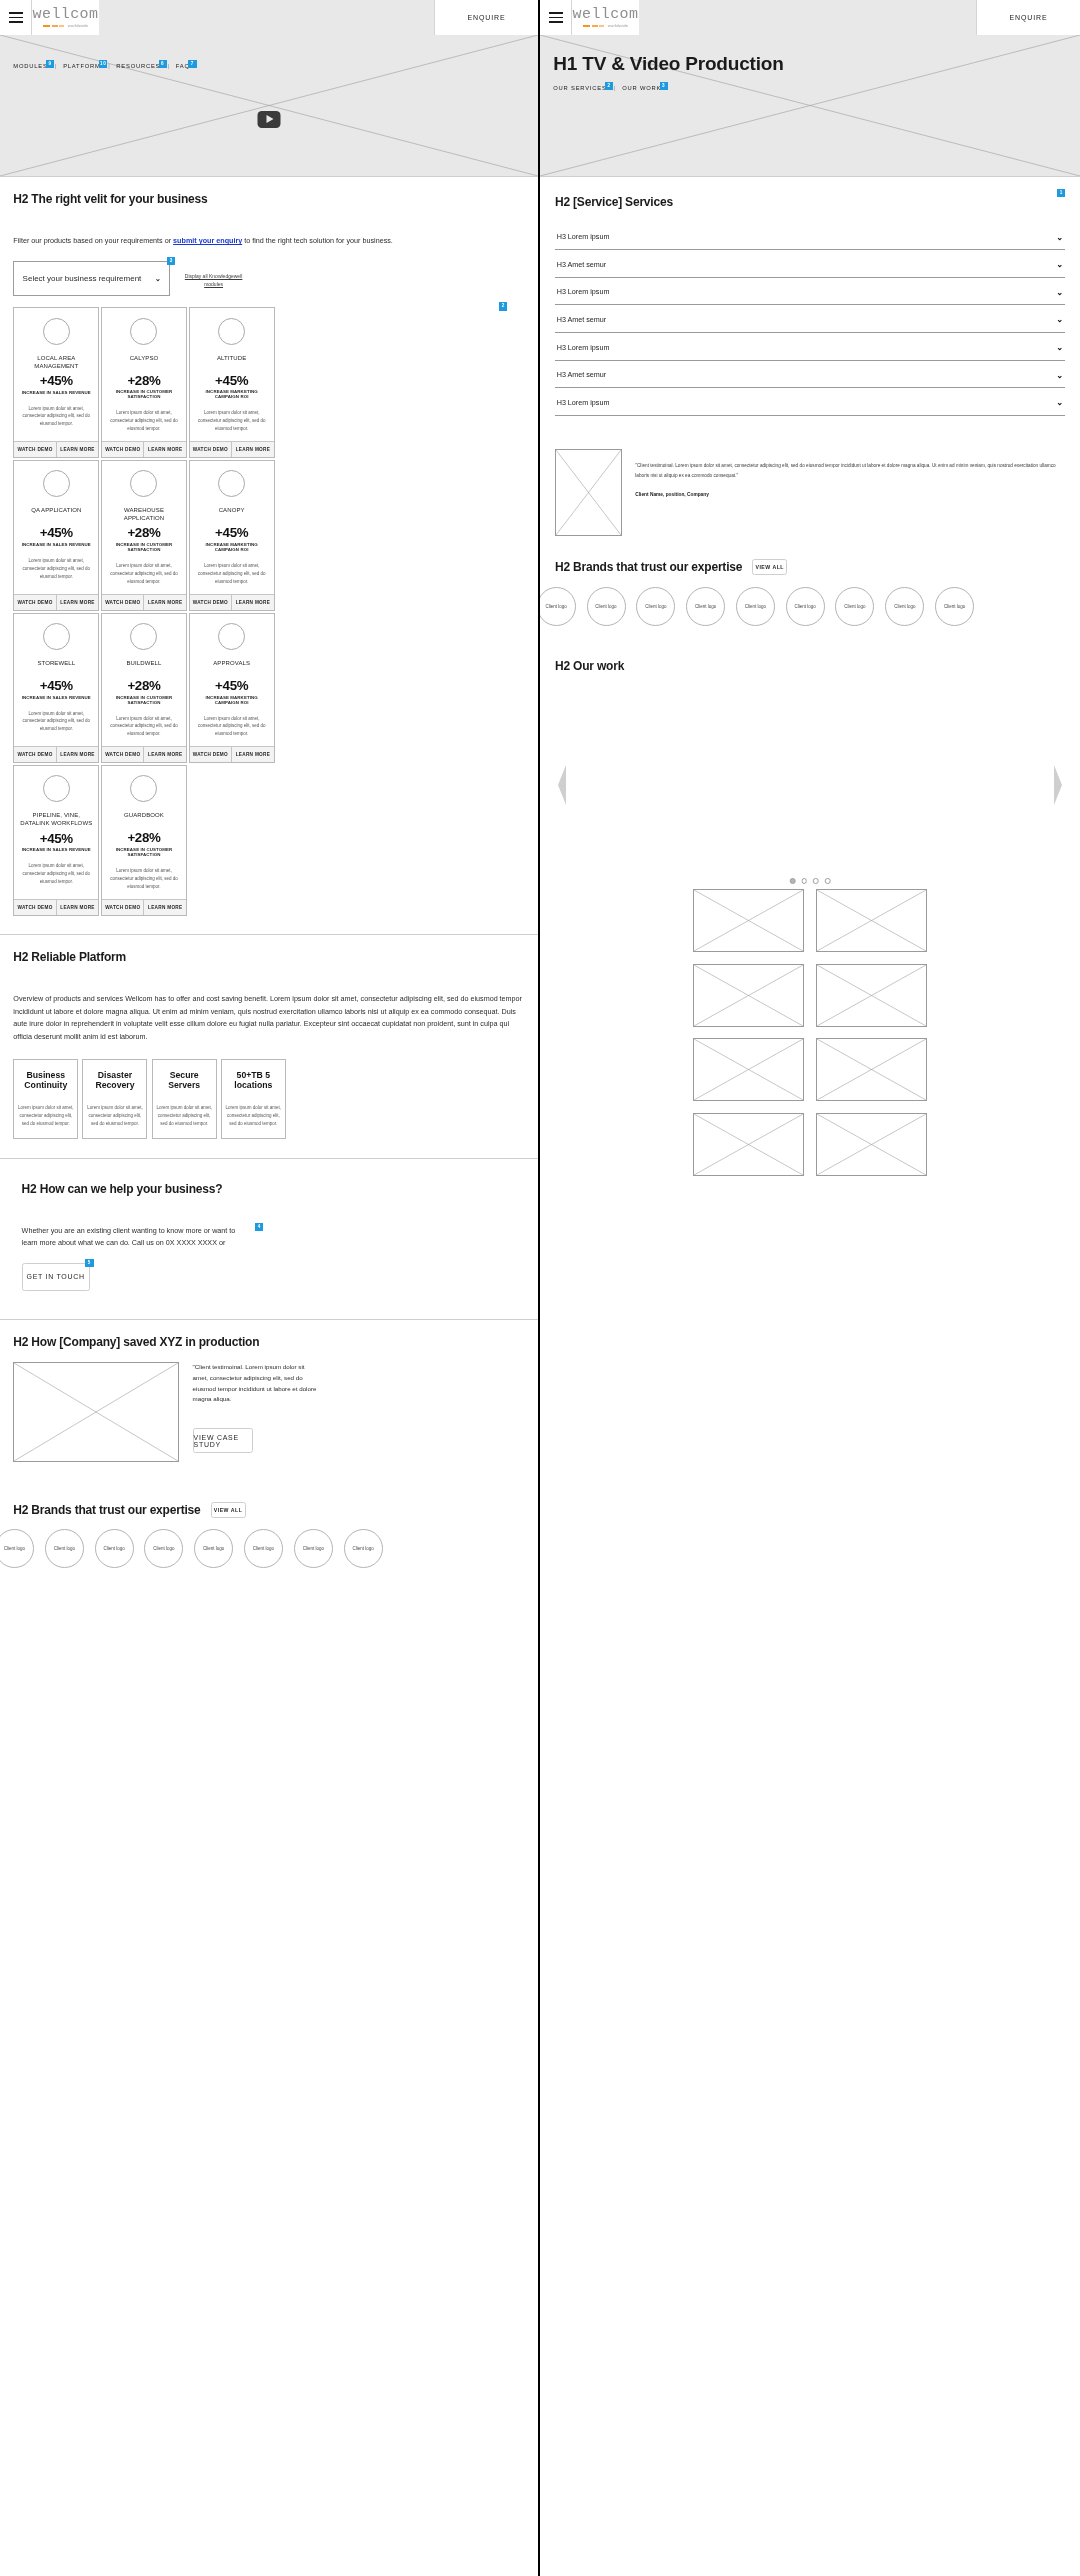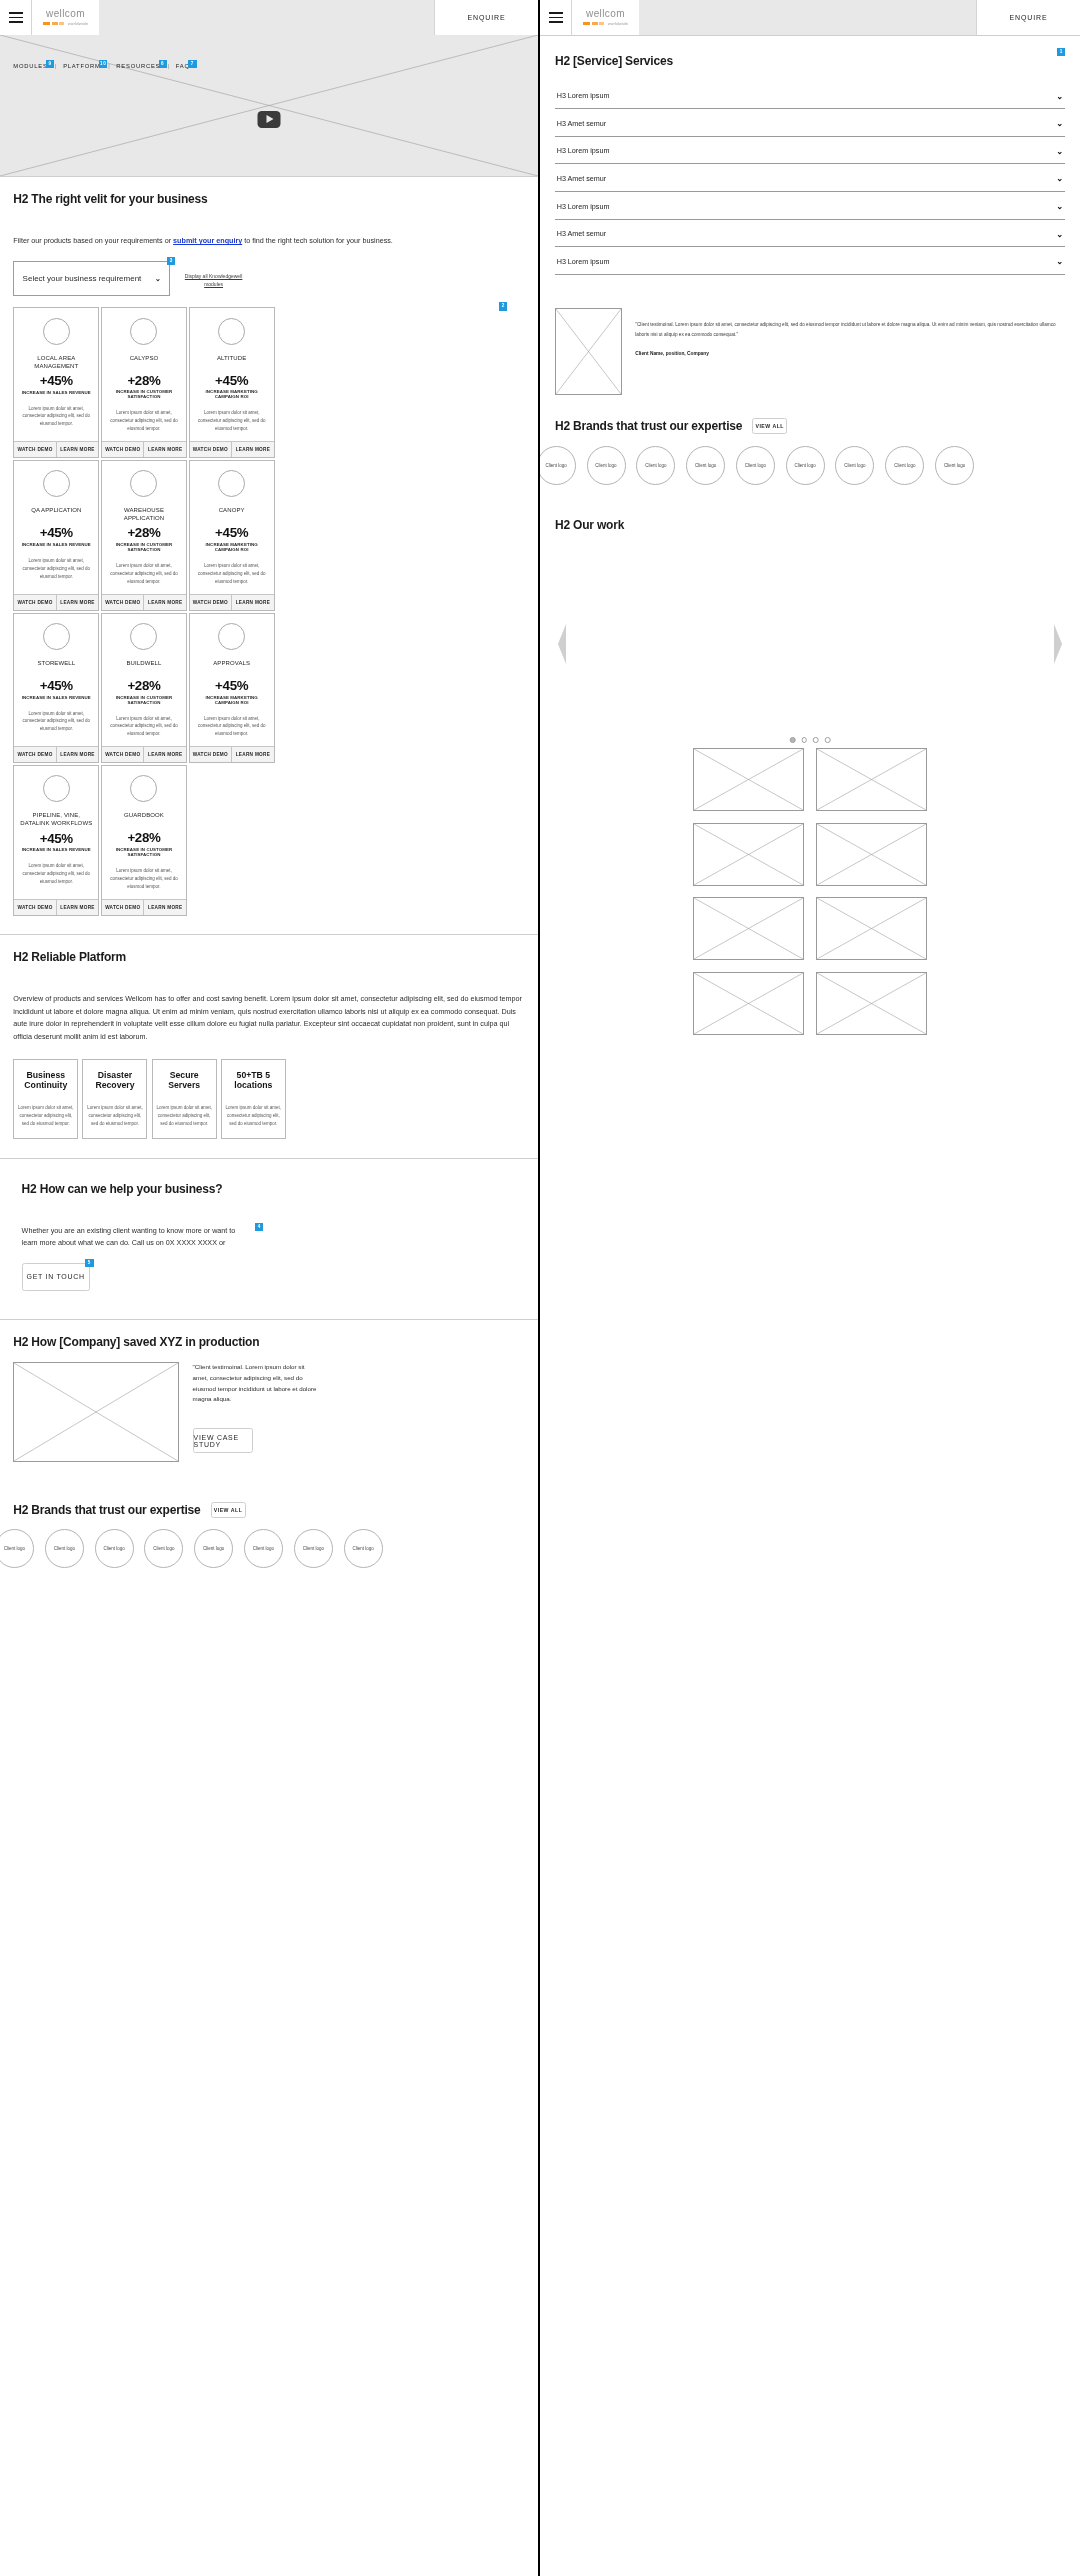--- a/index.html
+++ b/index.html
@@ -12,21 +12,21 @@
   }
   .canvas { position: relative; width: 1081px; height: 2576px; display: flex; }
   .panel { position: relative; width: 540px; height: 2576px; background: #fff; overflow: hidden; }
   .panel.left { border-right: 2.5px solid #000; }
 
   
   .site-header { position: relative; height: 35px; background: #e8e8e8; display: flex; align-items: stretch; z-index: 6; }
   .burger { width: 32px; background: #fff; border-right: 0.8px solid #d5d5d5; display: flex; align-items: center; justify-content: center; flex-direction: column; gap: 2.5px; }
   .burger span { display: block; width: 14px; height: 1.7px; background: #1a1a1a; }
   .logo-box { width: 67px; background: #fff; display: flex; flex-direction: column; align-items: center; justify-content: center; }
-  .logo-word { font-family: Liberation Sans, sans-serif; font-size: 10px; letter-spacing: 0.4px; color: #8f8f8f; line-height: 1; }
+  .logo-word { font-family: Liberation Mono, monospace; font-size: 15px; letter-spacing: 0.4px; color: #8f8f8f; line-height: 1; }
   .logo-sub { display: flex; align-items: center; gap: 1.7px; margin-top: 1.7px; }
   .logo-sub i { display: block; height: 2.5px; background: #f7941e; }
   .logo-sub i:nth-child(1) { width: 7.5px; }
   .logo-sub i:nth-child(2) { width: 5.8px; opacity: .8; }
   .logo-sub i:nth-child(3) { width: 5px; opacity: .55; }
   .logo-sub em { font-style: normal; font-size: 4.2px; color: #9a9a9a; letter-spacing: 0.2px; margin-left: 1.7px; }
   .header-spacer { flex: 1; background: transparent; }
   .enquire-btn { width: 104px; background: #fff; border-left: 0.8px solid #d5d5d5; display: flex; align-items: center; justify-content: center;
                  font-size: 7px; letter-spacing: 0.9px; color: #1a1a1a; position: relative; }
 
@@ -424,20 +424,36 @@
           <i></i>
             <i></i>
             <i></i>
             <em>worldwide</em>
         </div>
       </div>
       <div class="header-spacer"></div>
       <div class="enquire-btn">ENQUIRE</div>
     </div>
 
+    <div class="hero">
+      <div class="cross">
+        <svg viewBox="0 0 650 170" preserveAspectRatio="none">
+          <line x1="0" y1="0" x2="650" y2="170" stroke="#9a9a9a" stroke-width="0.7"></line>
+          <line x1="650" y1="0" x2="0" y2="170" stroke="#9a9a9a" stroke-width="0.7"></line>
+        </svg>
+      </div>
+      <div class="hero-inner">
+        <div class="h1">H1 TV &amp; Video Production</div>
+        <div class="hero-nav">
+          <span class="navitem"><span>OUR SERVICES</span><span class="pin" style="top:-3.3px;right:-5px;">2</span></span>
+          <span class="sep">|</span>
+          <span class="navitem"><span>OUR WORK</span><span class="pin" style="top:-3.3px;right:-5px;">3</span></span>
+        </div>
+      </div>
+    </div>
 
     <div class="section" style="padding:18.3px 15px 8.3px 15px;">
       <div class="h2" style="position:relative;">
         <span>H2 [Service] Services</span>
         <span class="pin" style="top:-6.7px;right:0;">1</span>
       </div>
       <div class="acc" id="services-acc">
           <div class="acc-item">
             <span class="acc-label">H3 Lorem ipsum</span>
             <span class="acc-chev">⌄</span>

